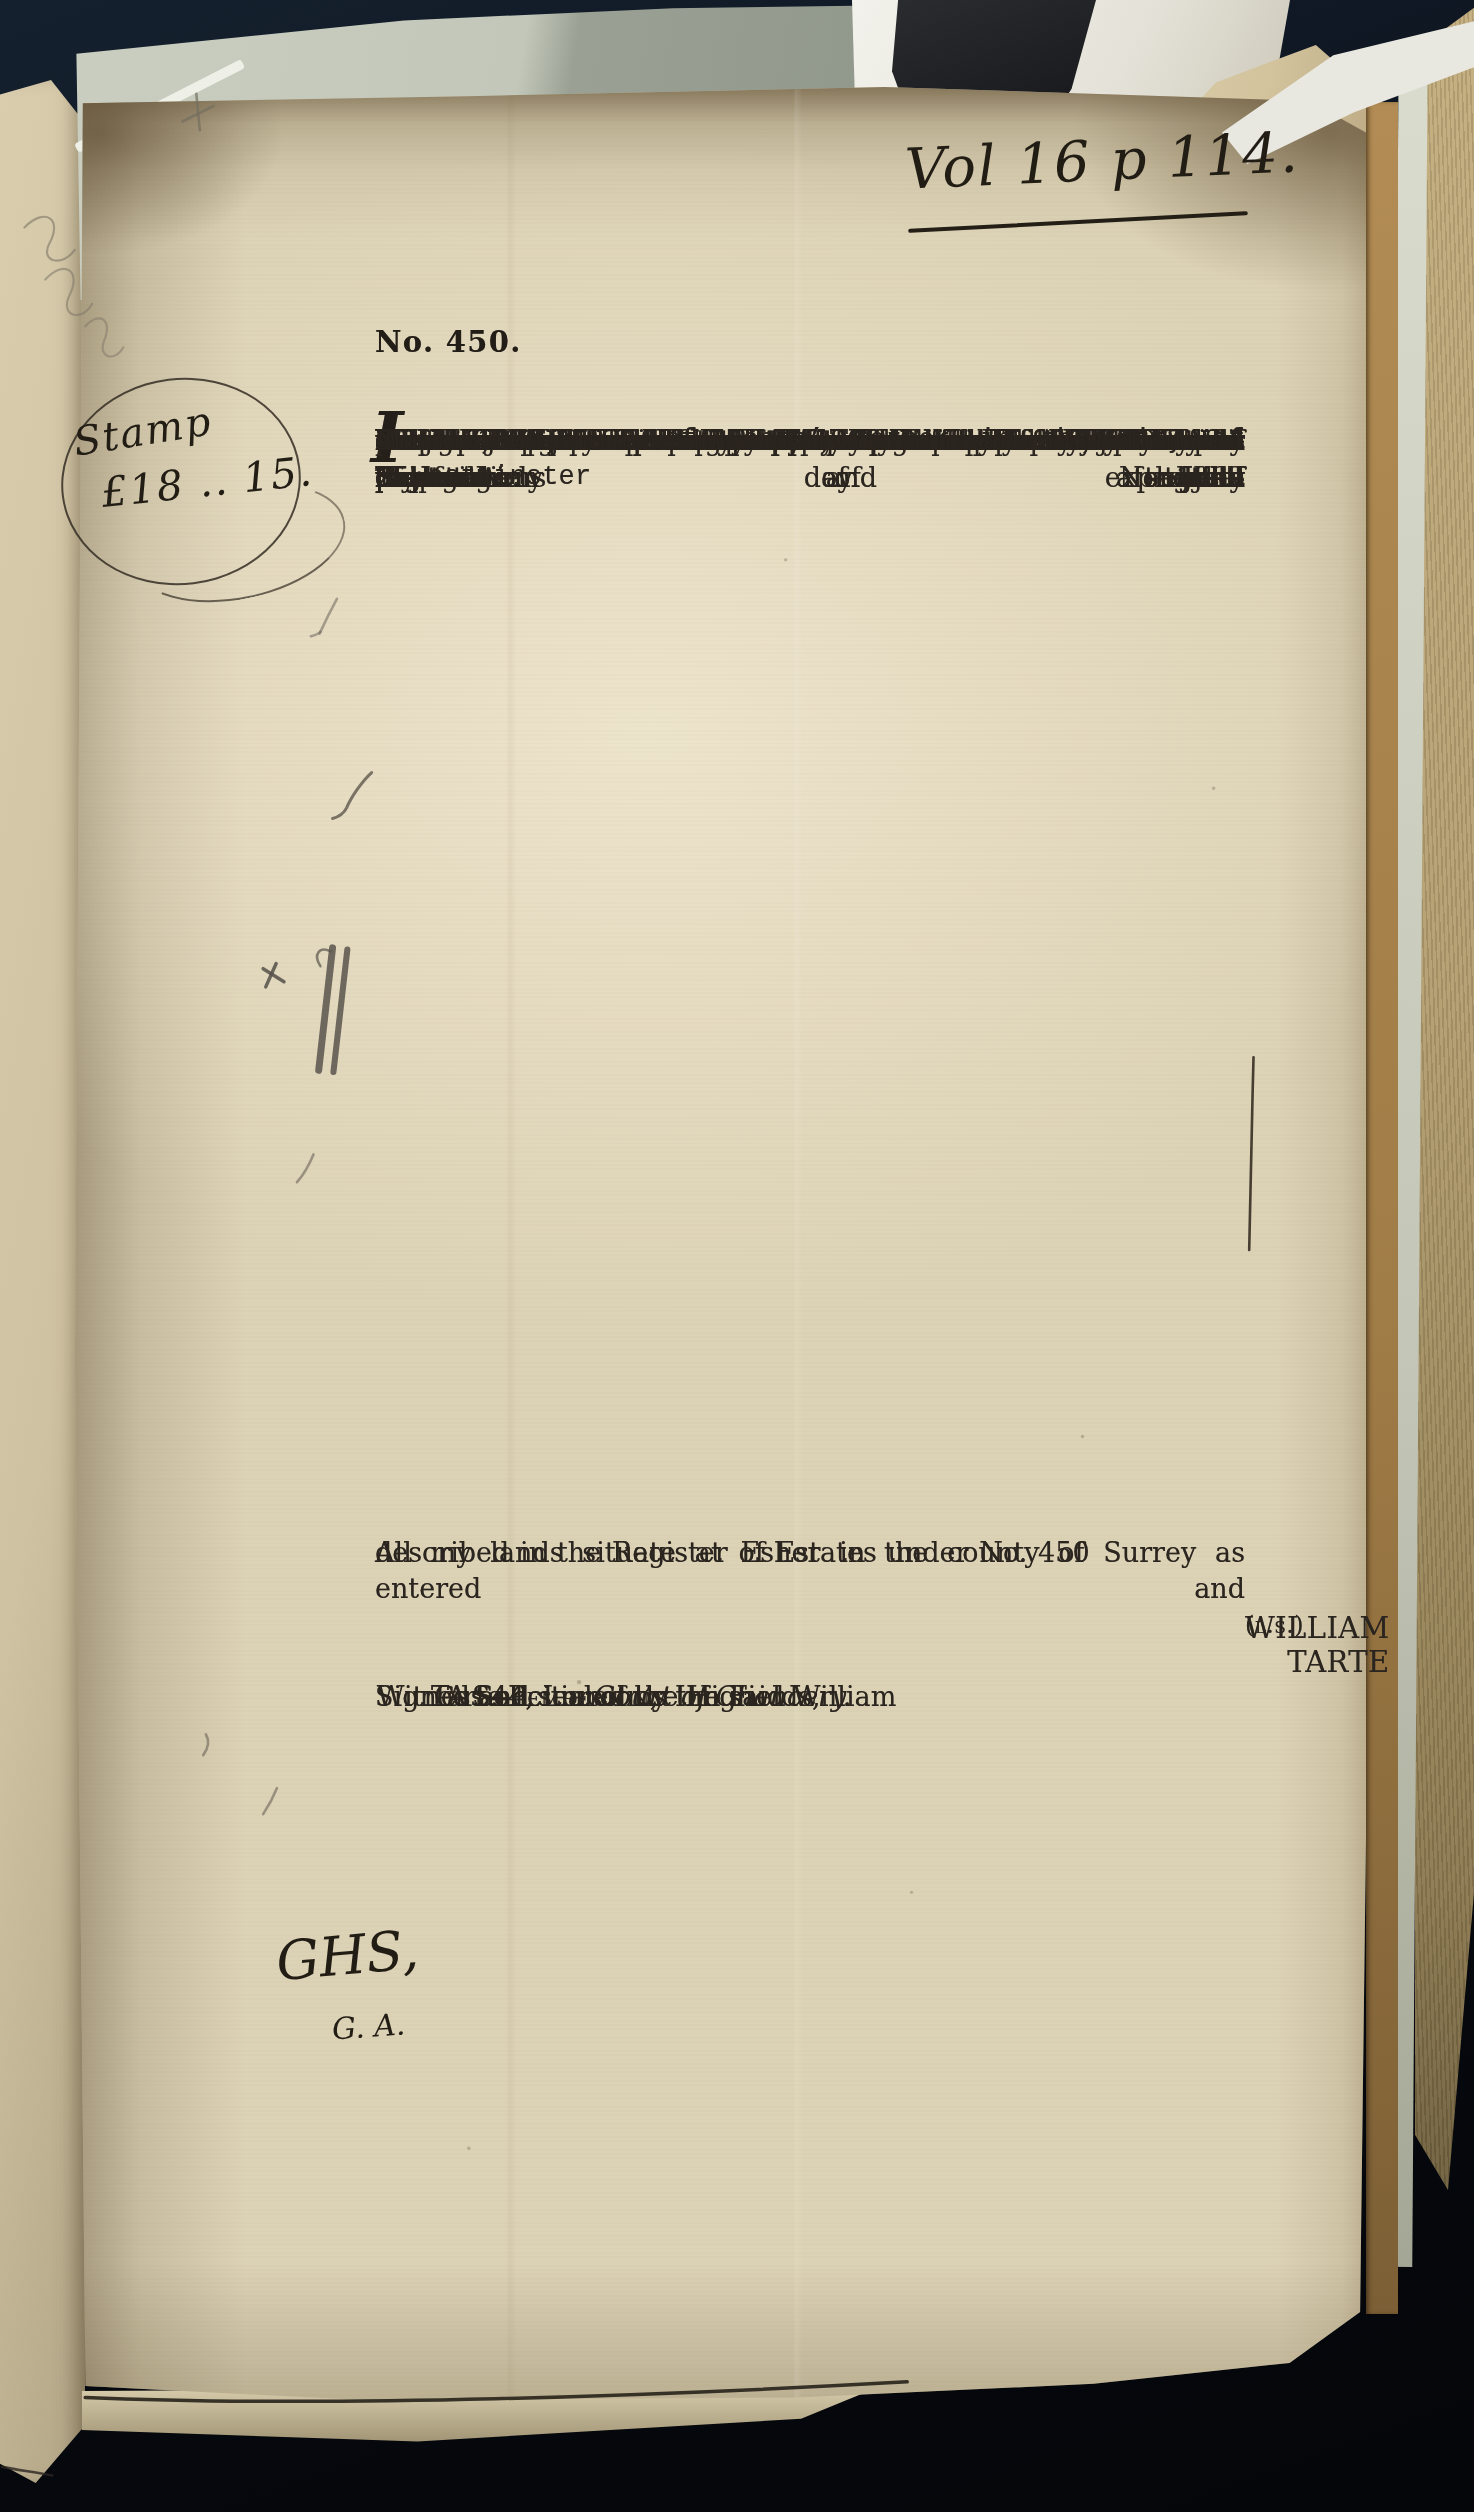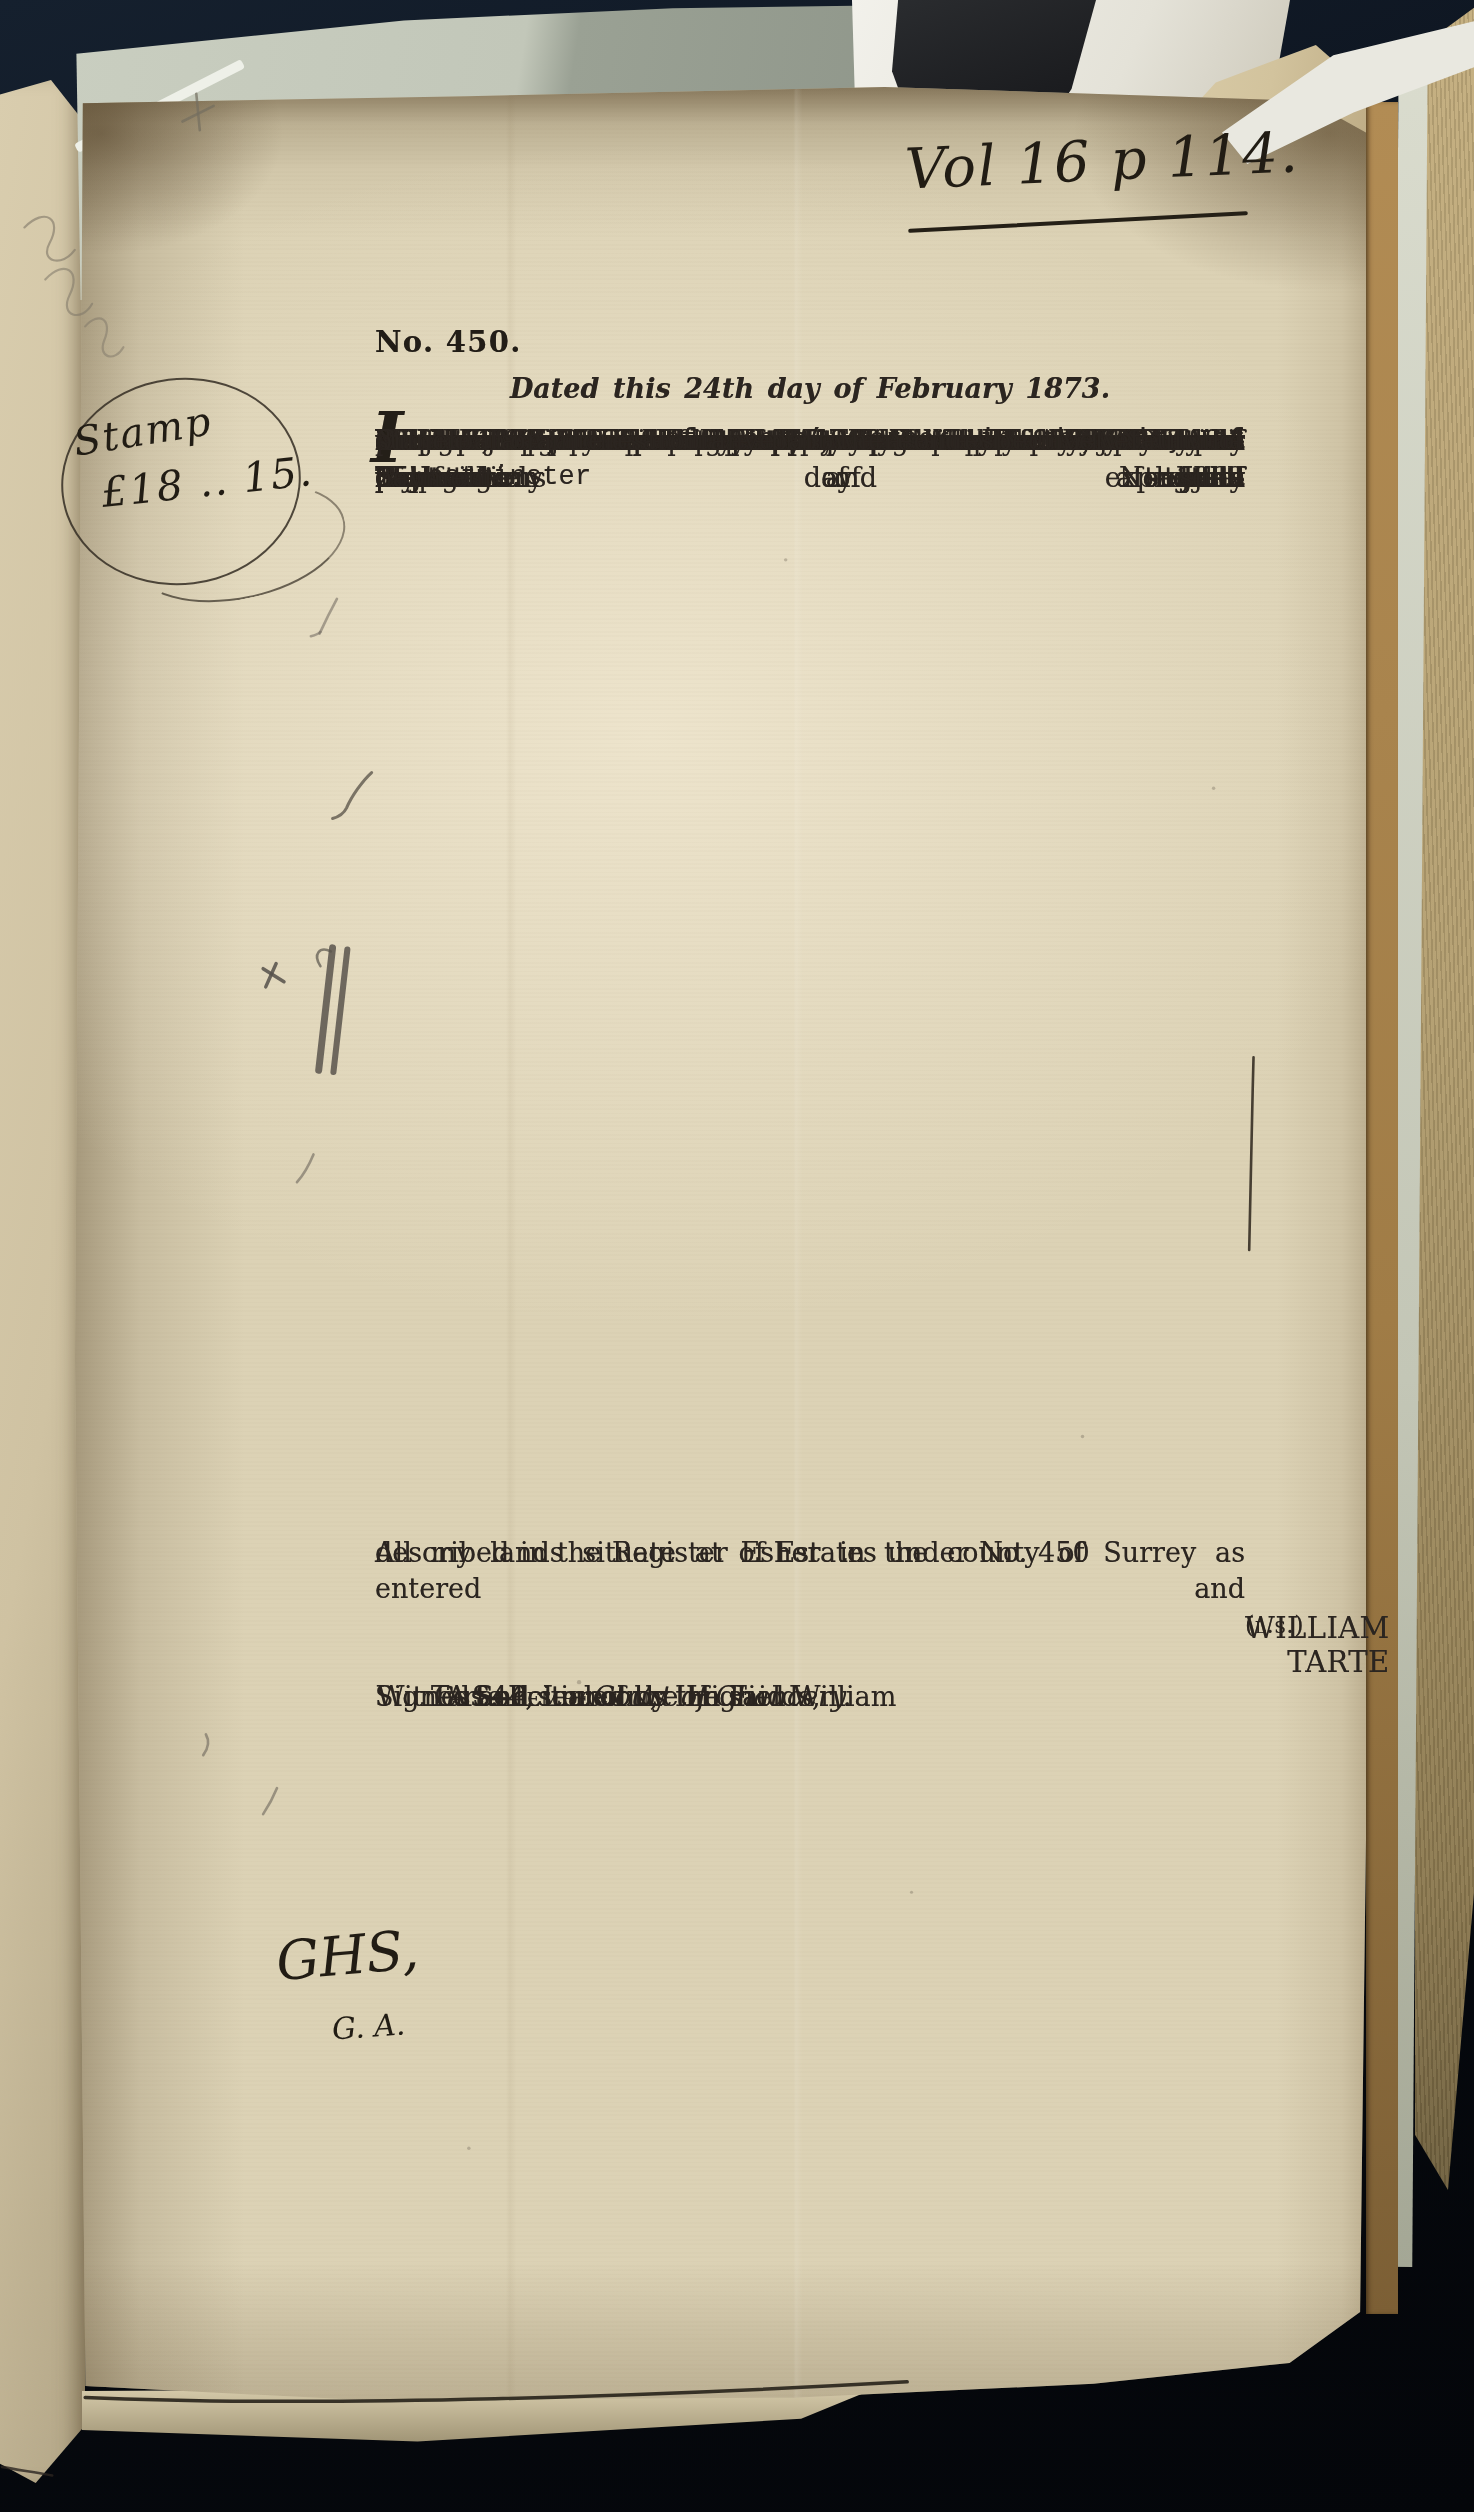--- a/index.html
+++ b/index.html
@@ -113,21 +113,20 @@
   <div class="paper-cream-corner"></div>
   <div class="fore-edge-khaki"></div>
   <div class="fore-edge-pale"></div>
   <div class="fore-edge-brown"></div>
   <div class="fore-top-white"></div>
   <div class="under-sliver"></div>
 
   <div class="main-page"></div>
 
   <div class="printed doc-number">No. 450.</div>
-  <div class="printed date-line">Dated this 24th day of February 1873.</div>
   <div class="printed drop-initial">I</div>
 
   <div class="printed body-block">
     <div class="line first">WILLIAM TARTE of Poets’ Corner in the city of Westminster</div>
     <div class="line">Esquire in consideration of £15,000 lent to me by THOMAS</div>
     <div class="line">NEUFVILLE CROSSE of Bloomsbury Square in the county of</div>
     <div class="line">Middlesex gentleman grant to the said Thomas Neufville Crosse and</div>
     <div class="line">his heirs the hereditaments described in the schedule and my estate</div>
     <div class="line">therein subject as to such parts of the same as are respectively subject</div>
     <div class="line">thereto to such liability if any as at the date of the registration of</div>

